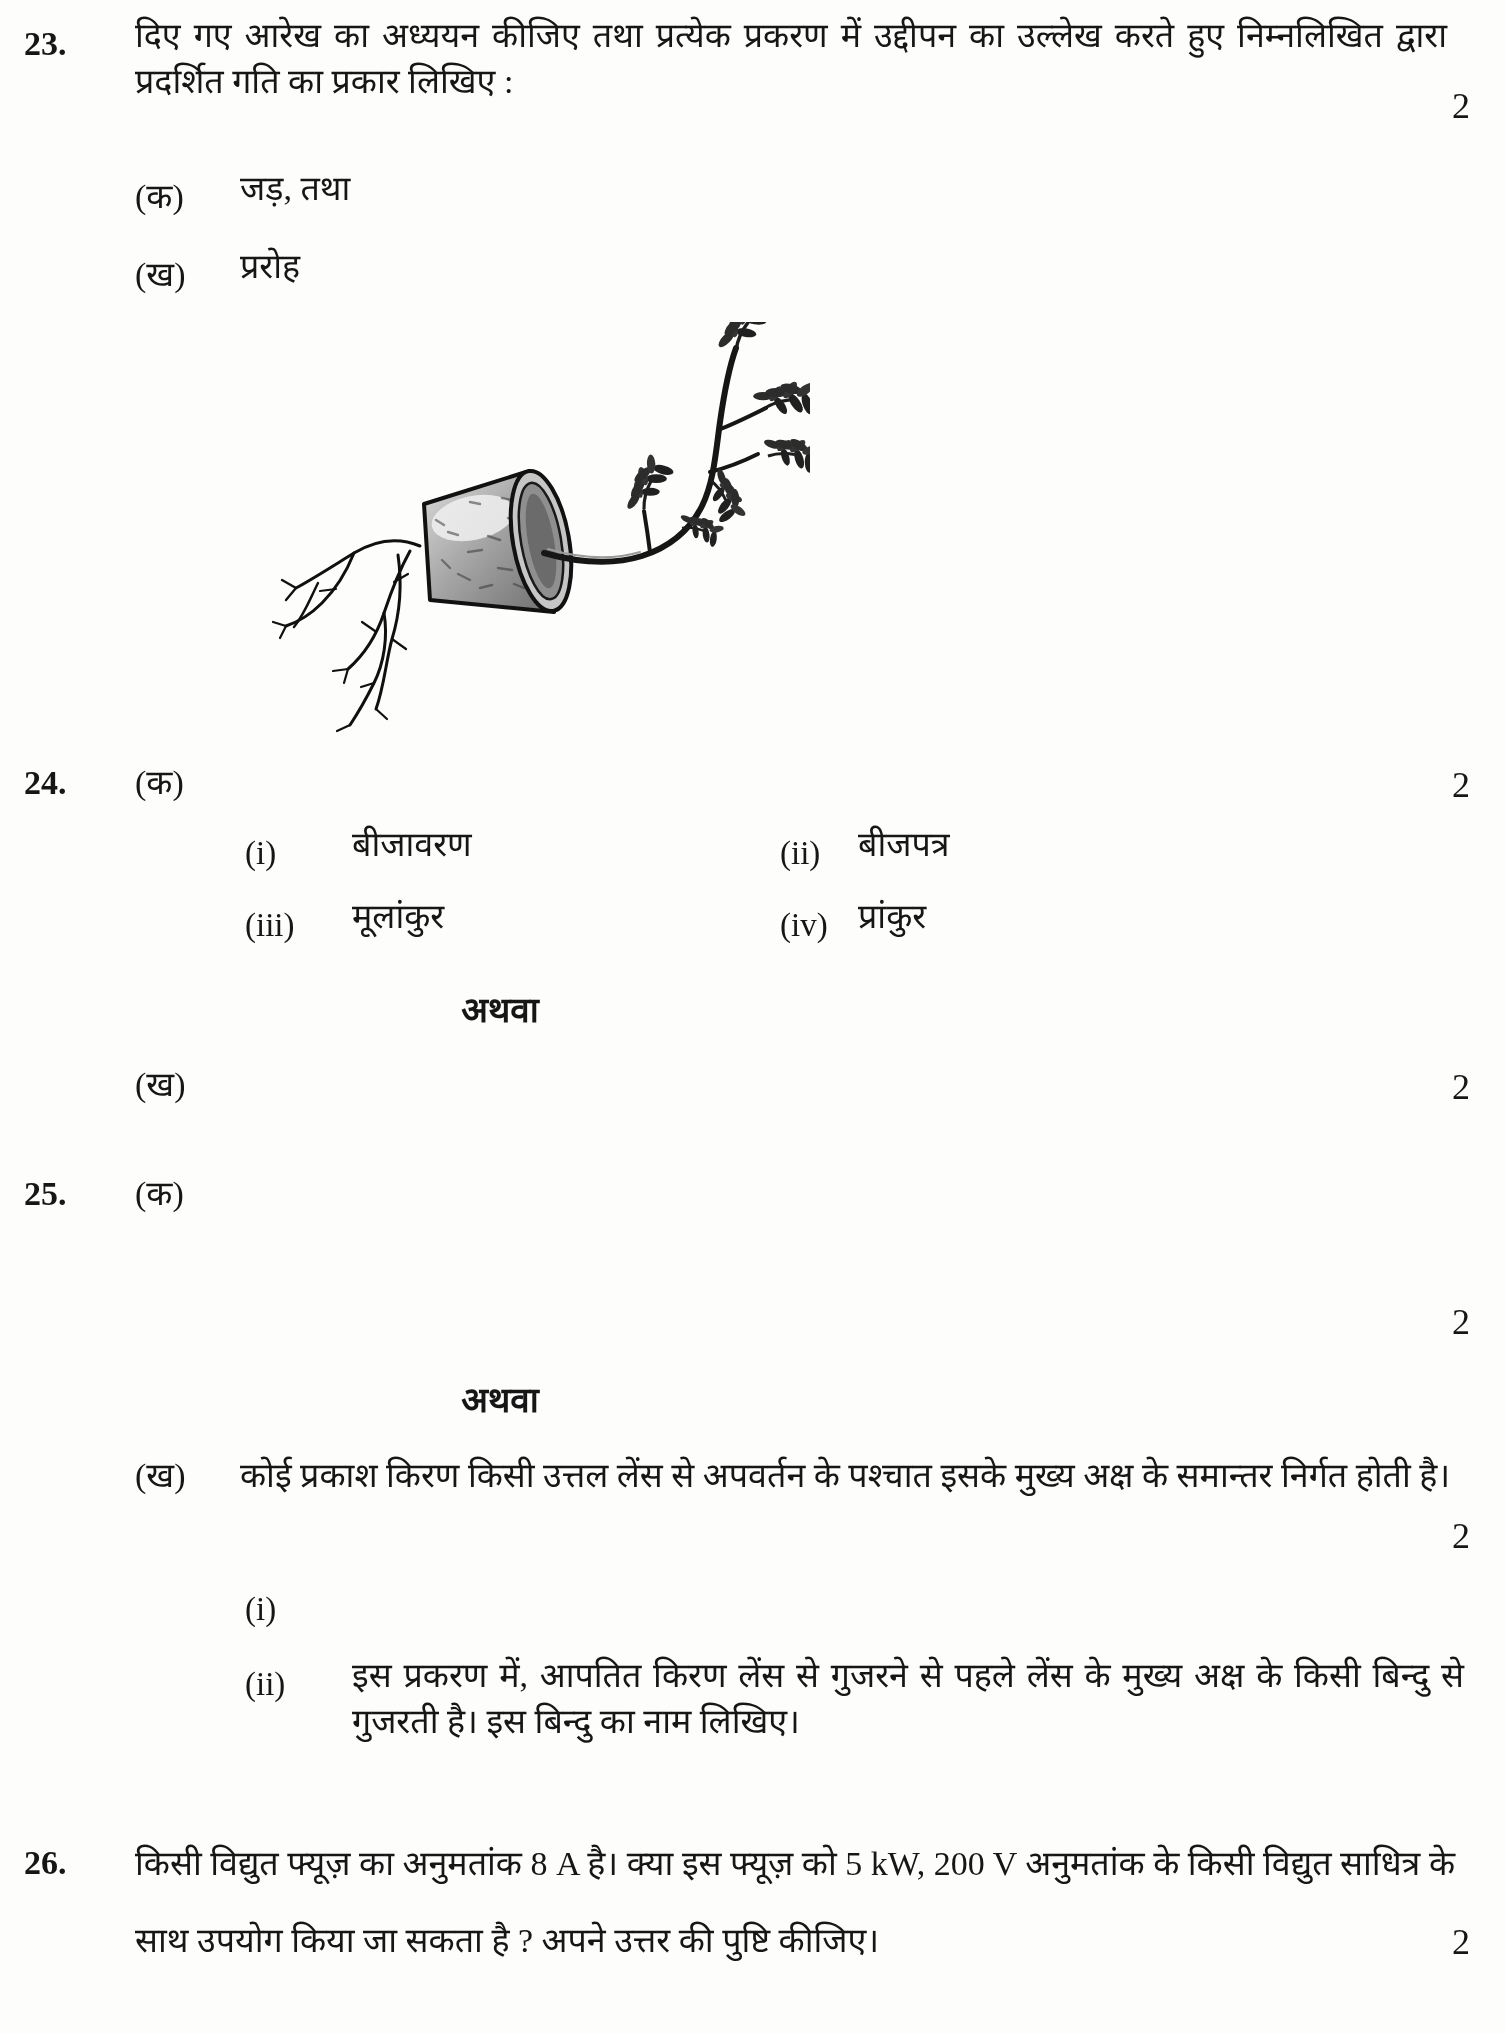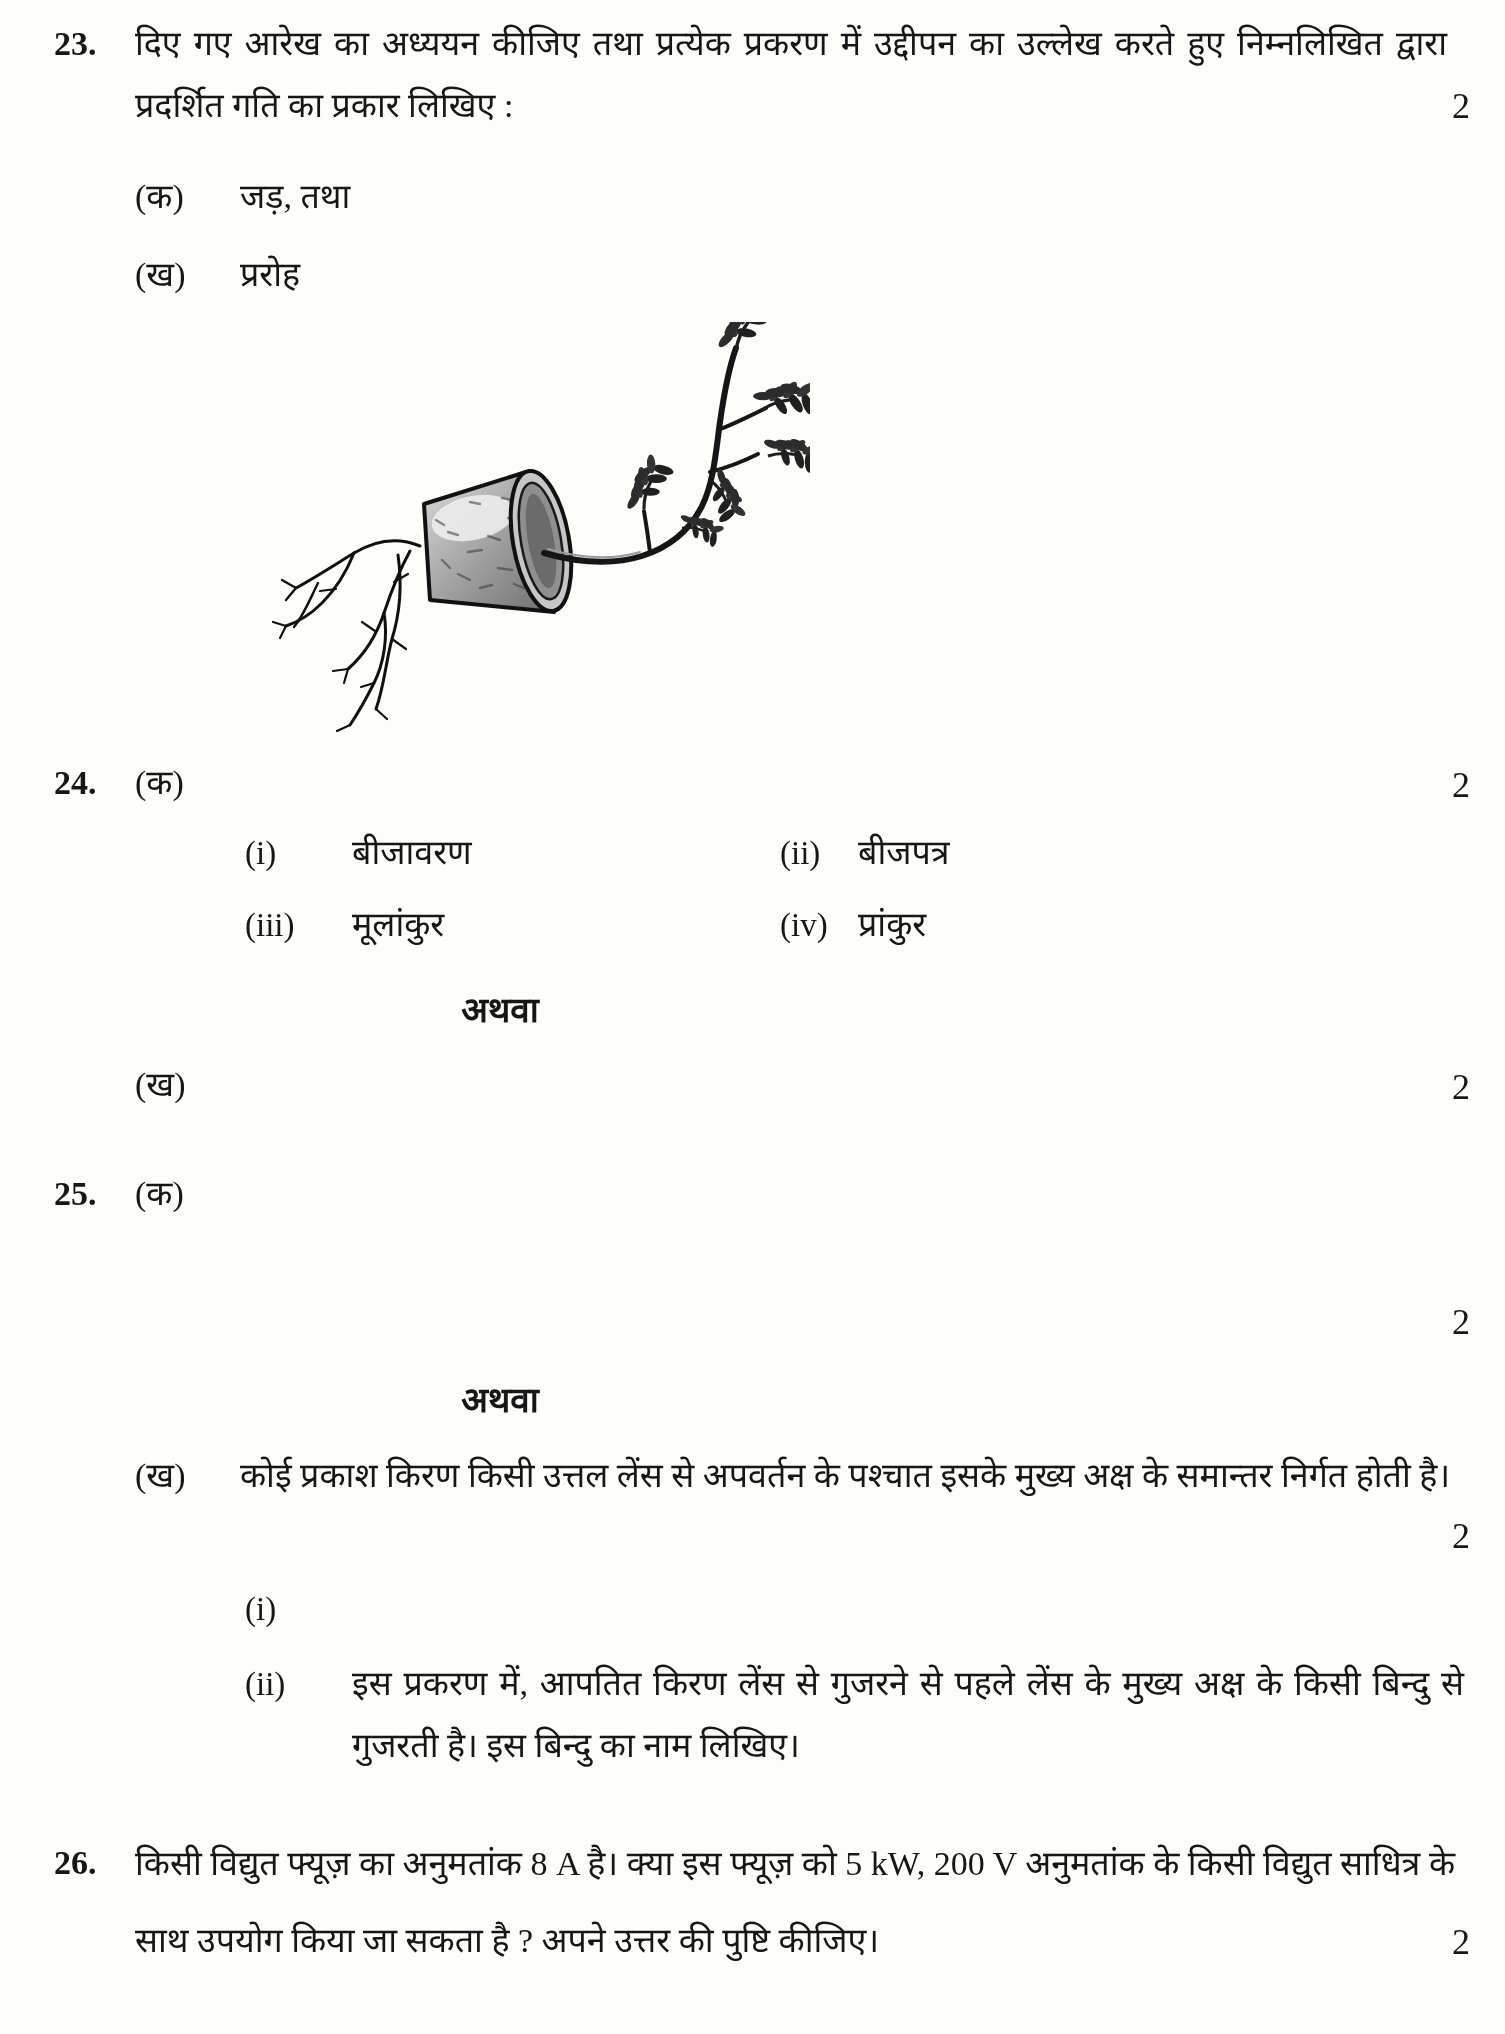--- a/index.html
+++ b/index.html
@@ -2,23 +2,23 @@
 <html><head>
 <meta charset="utf-8">
 <style>
   html,body{margin:0;padding:0;background:#e9e9e9;}
   .sheet{
     position:relative;width:1505px;height:2034px;background:#fefefdd;
     background:#fdfdfc;color:#161616;overflow:hidden;
     font-family:"Liberation Serif","DejaVu Serif",serif;
   }
   .abs{position:absolute;}
-  .qnum{font-weight:bold;font-size:34px;line-height:62px;white-space:nowrap;margin-left:30px;}
+  .qnum{font-weight:bold;font-size:34px;line-height:62px;white-space:nowrap;}
   .plabel{font-size:34px;line-height:62px;white-space:nowrap;}
-  .btext{font-size:34px;line-height:62px;}
+  .btext{font-size:34px;line-height:46px;}
   .just{text-align:justify;}
   .nowrap{white-space:nowrap;font-family:Liberation Serif, serif;}
   .marks{font-size:36px;line-height:56px;white-space:nowrap;}
   .or{font-weight:bold;font-size:35px;line-height:62px;text-align:center;width:560px;}
   .rlabel{font-size:33px;line-height:62px;white-space:nowrap;}
 </style>
 </head>
 <body>
 
 <div class="sheet">

